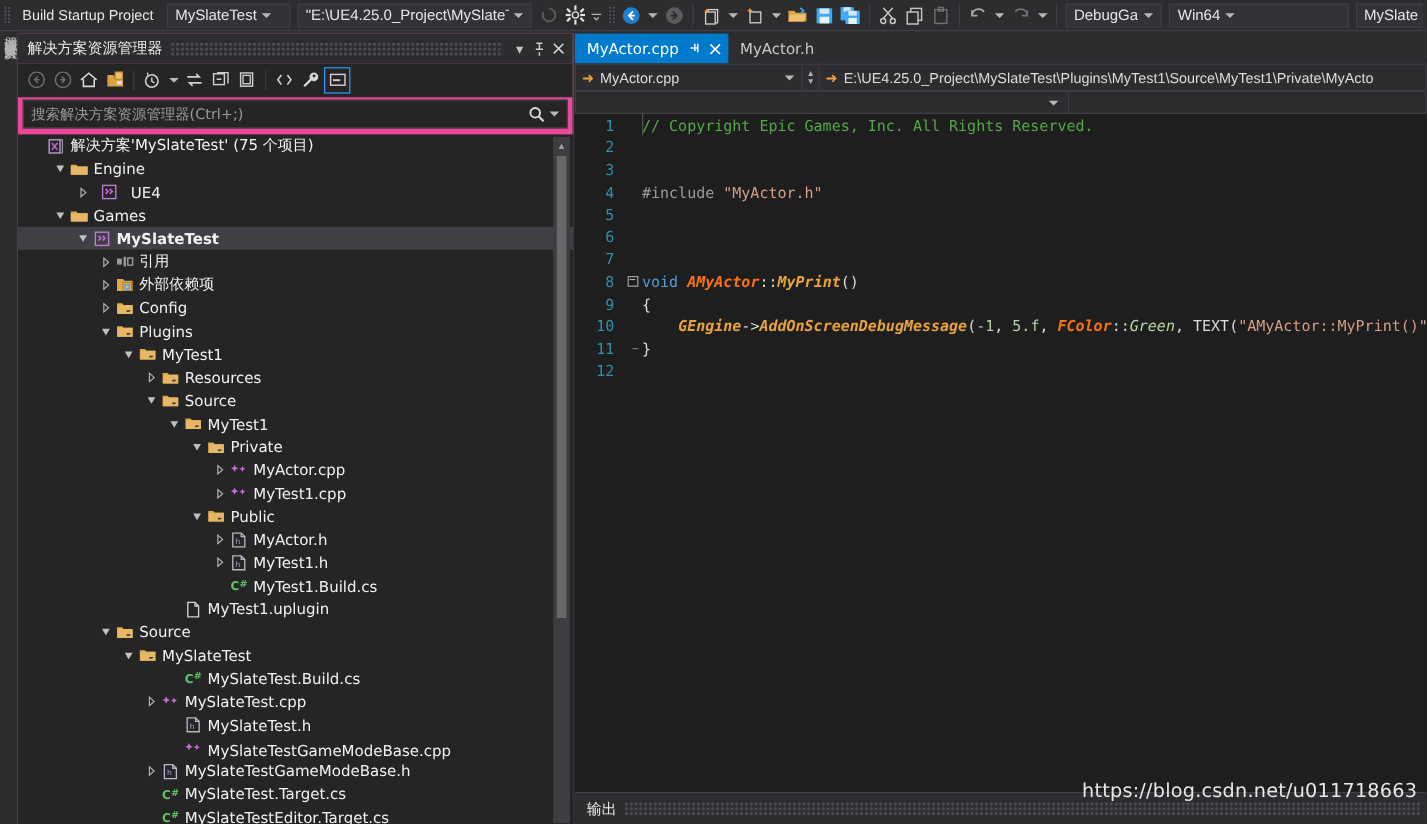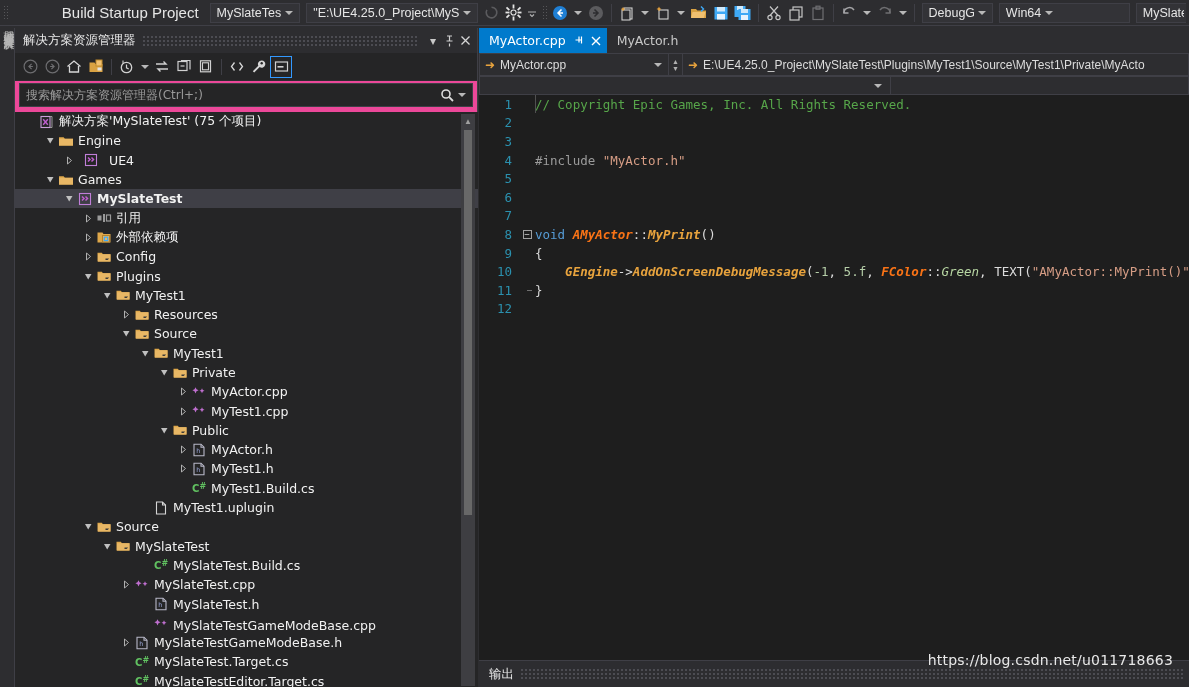--- a/index.html
+++ b/index.html
@@ -14,21 +14,21 @@
 
   
   .toolbar{
     position:absolute; left:0; top:0; width:1189px; height:26px;
     background:#2d2d30; display:flex; align-items:center;
     border-bottom:1px solid #3f3f46;
   }
   .grip{ width:6px; height:16px; margin:0 2px 0 3px;
          background-image:radial-gradient(#5a5a5e 40%, transparent 41%);
          background-size:3px 3px; opacity:.9; }
-  .tb-text{ font-size:15px; color:#e6e6e6; padding:0 8px; white-space:nowrap;margin-left:44px; }
+  .tb-text{ font-size:12px; color:#e6e6e6; padding:0 8px; white-space:nowrap; }
   .tb-combo{
     height:20px; border:1px solid #3f3f46; background:#333337;
     display:flex; align-items:center; padding:0 2px 0 6px;
     font-size:12.5px; color:#e6e6e6; margin:0 3px; white-space:nowrap; overflow:hidden;
   }
   .tb-combo .cv{ overflow:hidden; text-overflow:clip; white-space:nowrap; }
   .caret{ width:0;height:0;border-left:4px solid transparent;border-right:4px solid transparent;
           border-top:4px solid #b8b8b8; margin:0 4px; flex:none;}
   .tb-sep{ width:1px; height:18px; background:#3f3f46; margin:0 4px; flex:none;}
   .tb-btn{ width:22px;height:22px;display:flex;align-items:center;justify-content:center;flex:none;}
@@ -151,21 +151,21 @@
      padding:0 2px 0 5px; font-size:12px; color:#f1f1f1;}
   .zoom-combo .zv{flex:1;}
   .hleft{ width:16px; height:20px; display:flex;align-items:center;justify-content:center;color:#9a9a9a;font-size:9px;}
 
   
   .outpane{
     position:absolute; left:0; bottom:0; width:710px; height:27px; background:#2d2d30;
     border-top:1px solid #3f3f46; display:flex; align-items:center; padding-left:10px;
   }
   .outpane .ot{ font-size:12.5px; color:#e9e9e9; font-family:"DejaVu Sans", sans-serif;}
-  .watermark{ position:absolute; right:16px; bottom:19px; font-size:14px; color:#e8e8e8;
+  .watermark{ position:absolute; right:8px; bottom:19px; font-size:16px; color:#e8e8e8;
               font-family:"DejaVu Sans", sans-serif; letter-spacing:.2px;text-align:center;}
 
   svg{display:block;}
 </style>
 </head>
 <body>
 
 <div id="app">
 
   <div class="toolbar">

